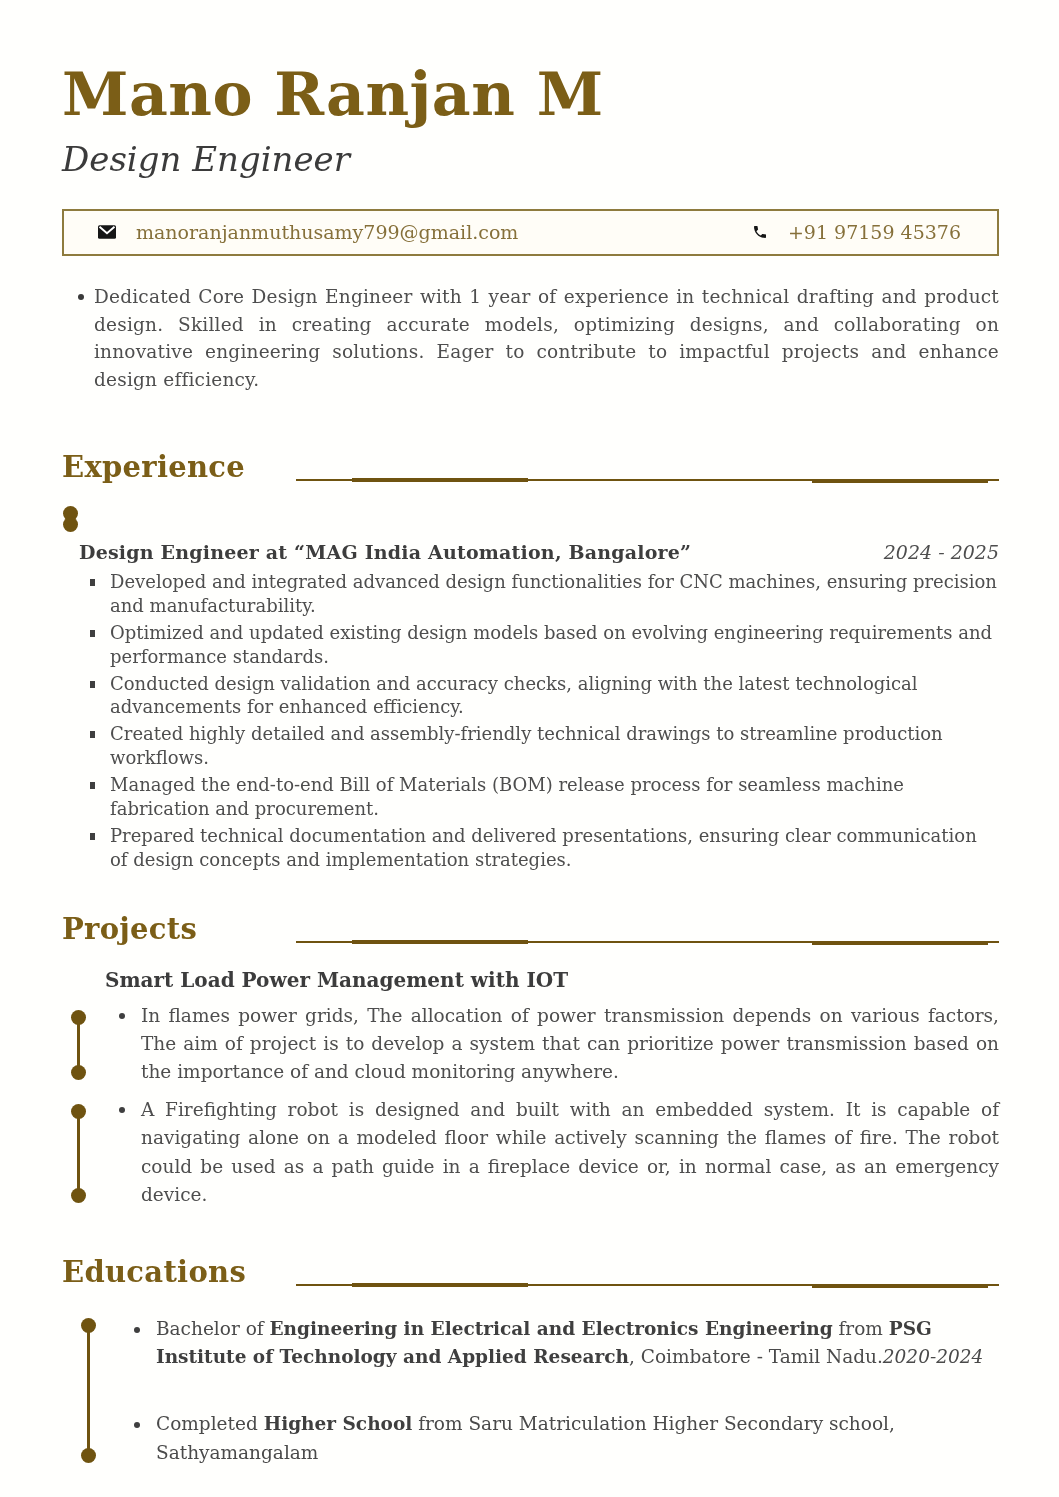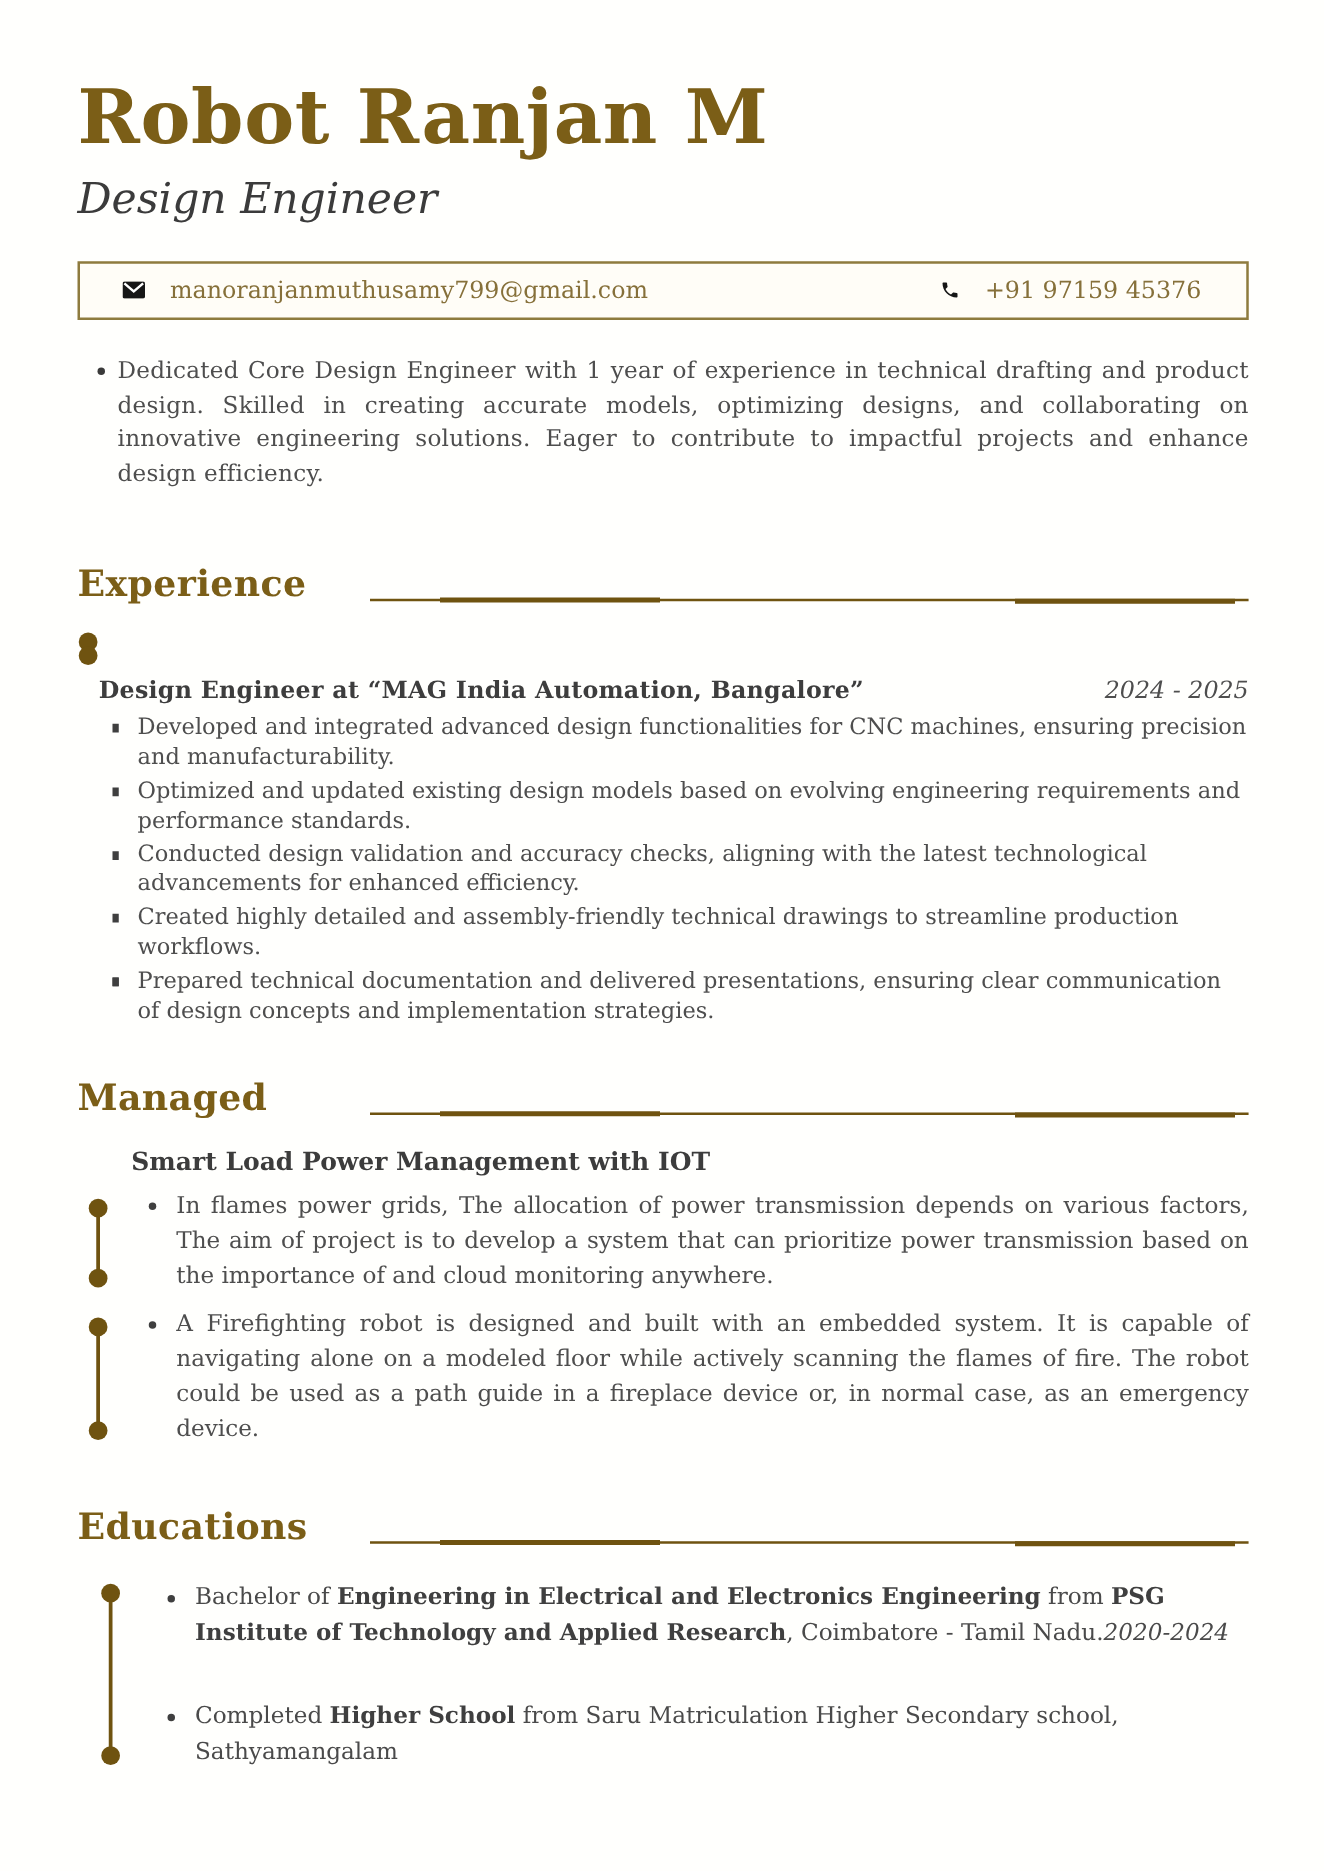--- a/index.html
+++ b/index.html
@@ -91,21 +91,21 @@
   .edu-item .dot-marker{left:8px;top:12px;}
   .edu-item .b{font-weight:bold;color:#3f3f3f;}
   .edu-item .i{font-style:italic;}
 </style>
 </head>
 <body>
 
 <div class="page">
 
   <header>
-    <h1 class="name">Robot Ranjan M</h1>
+    <h1 class="name">Mano Ranjan M</h1>
     <div class="job-title">Design Engineer</div>
   </header>
 
   <div class="contact-bar">
     <div class="contact-item">
       <span class="icon">
         <svg width="18" height="14" viewBox="0 0 24 18">
           <rect x="0" y="0" width="24" height="18" rx="2" fill="#161616"></rect>
           <path d="M2 2 L12 10.5 L22 2" stroke="#ffffff" stroke-width="2.6" fill="none"></path>
         </svg>
@@ -141,30 +141,30 @@
       <div class="entry-body">
         <div class="entry-head">
           <span class="entry-title">Design Engineer at “MAG India Automation, Bangalore”</span>
           <span class="entry-period">2024 - 2025</span>
         </div>
         <ul class="exp-list">
           <li><span class="sq-marker"></span><span>Developed and integrated advanced design functionalities for CNC machines, ensuring precision and manufacturability.</span></li>
           <li><span class="sq-marker"></span><span>Optimized and updated existing design models based on evolving engineering requirements and performance standards.</span></li>
           <li><span class="sq-marker"></span><span>Conducted design validation and accuracy checks, aligning with the latest technological advancements for enhanced efficiency.</span></li>
           <li><span class="sq-marker"></span><span>Created highly detailed and assembly-friendly technical drawings to streamline production workflows.</span></li>
-          <li><span class="sq-marker"></span></li>
+          <li><span class="sq-marker"></span><span>Managed the end-to-end Bill of Materials (BOM) release process for seamless machine fabrication and procurement.</span></li>
           <li><span class="sq-marker"></span><span>Prepared technical documentation and delivered presentations, ensuring clear communication of design concepts and implementation strategies.</span></li>
         </ul>
       </div>
     </div>
   </section>
 
   <section class="projects">
     <div class="sec-head">
-      <h2>Managed</h2>
+      <h2>Projects</h2>
       <span class="rule"></span>
     </div>
 
     <div class="project">
       <div class="proj-title">Smart Load Power Management with IOT</div>
       <div class="proj-row">
         <div class="rail">
           <span class="tdot"></span>
           <span class="tline"></span>
           <span class="tdot"></span>

